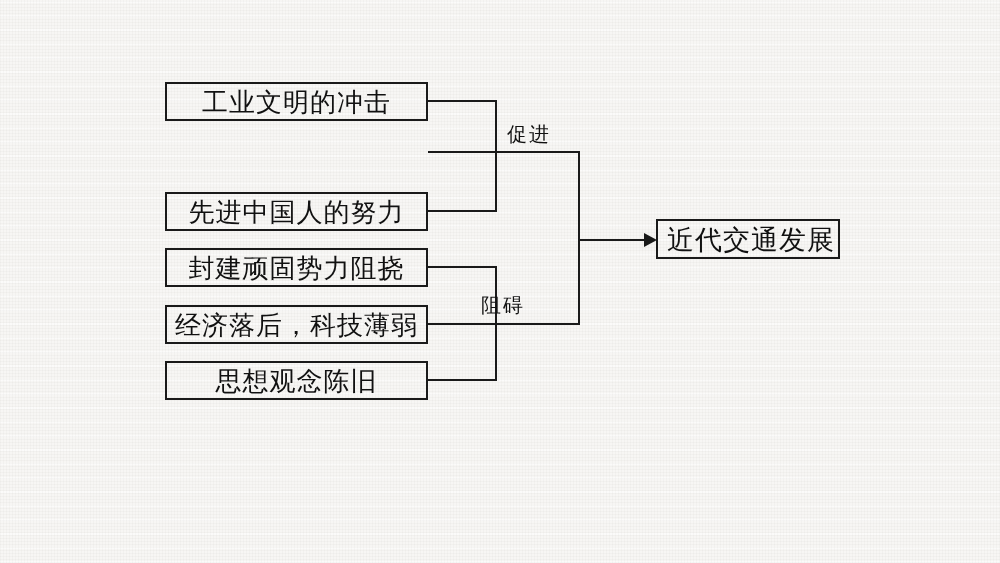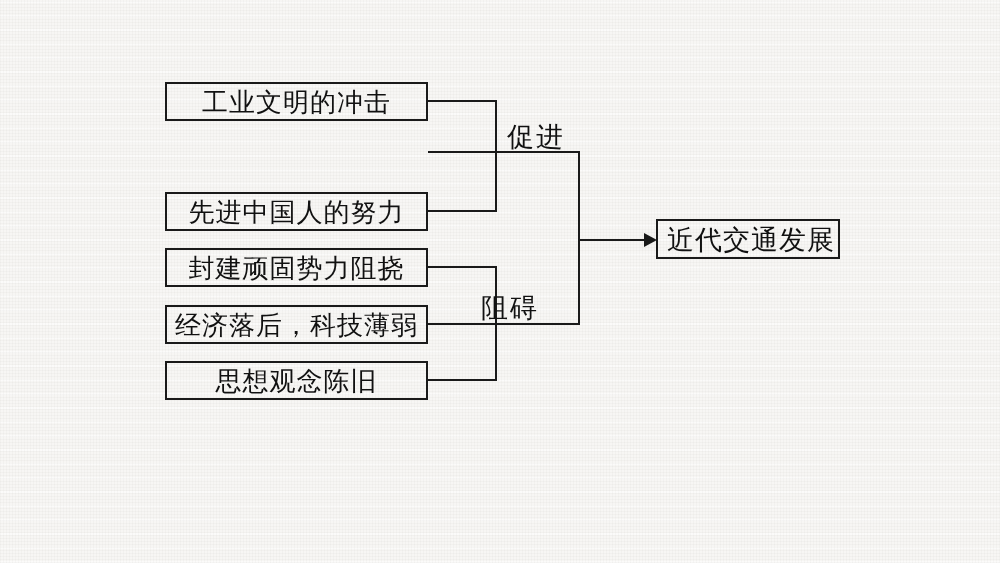--- a/index.html
+++ b/index.html
@@ -61,21 +61,21 @@
     height: 2px;
     background: #1a1a1a;
   }
   .vline {
     position: absolute;
     width: 2px;
     background: #1a1a1a;
   }
   .edge-label {
     position: absolute;
-    font-size: 27px;
+    font-size: 20px;
     color: #111111;
     letter-spacing: 2px;
     line-height: 1;
     white-space: nowrap;
   }
   .arrowhead {
     position: absolute;
     left: 644px;
     top: 233px;
     width: 0;

